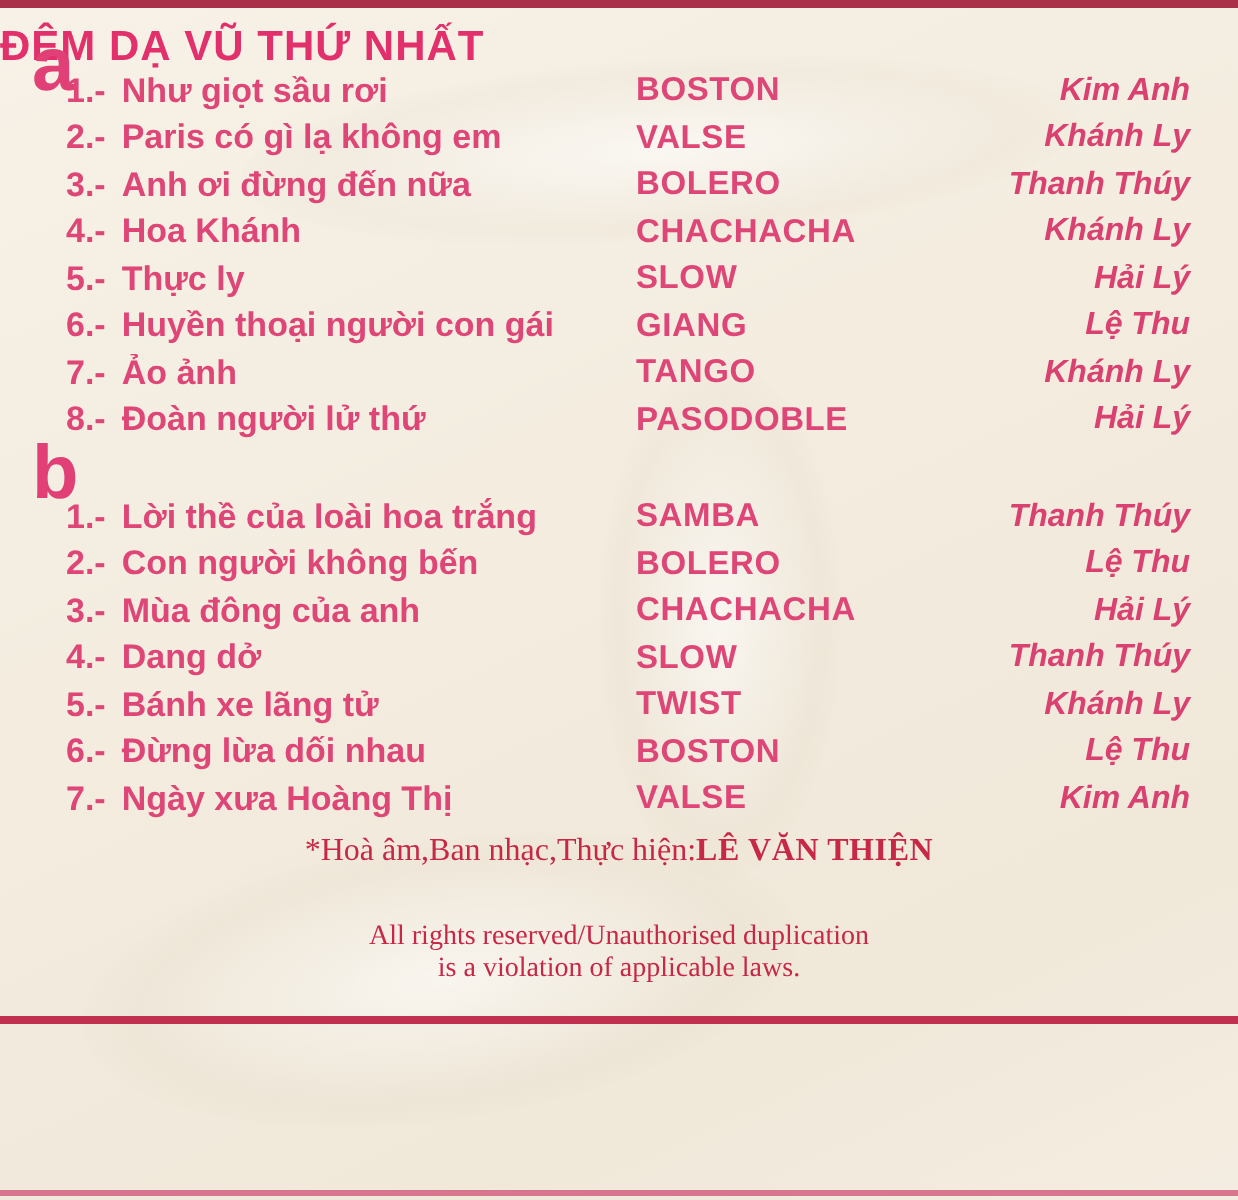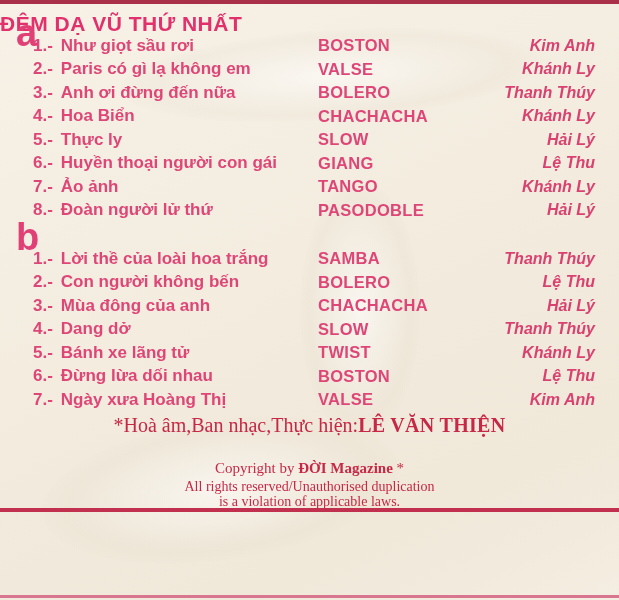--- a/index.html
+++ b/index.html
@@ -75,21 +75,21 @@
   .cell-singer {
     color: #d94170; font-size: 16px; font-weight: bold; font-style: italic;
     text-align: right; white-space: nowrap;
   }
 
   .credits {
     position: absolute; top: 413px; left: 0; right: 0;
     text-align: center;
     font-family: "Liberation Serif", serif;
     color: #c62846;
-    font-size: 20px; line-height: 25px;
+    font-size: 16px; line-height: 25px;
   }
   .credits .strong { font-weight: bold; letter-spacing: 0.3px; }
 
   .copyright {
     position: absolute; top: 461px; left: 0; right: 0;
     text-align: center;
     font-family: "Liberation Serif", serif;
     color: #c62846;
     font-size: 14px; line-height: 15.5px;
   }
@@ -130,21 +130,21 @@
       <span class="cell-title"><span class="num">2.-</span><span>Paris có gì lạ không em</span></span>
       <span class="cell-genre">VALSE</span>
       <span class="cell-singer">Khánh Ly</span>
     </div>
     <div>
       <span class="cell-title"><span class="num">3.-</span><span>Anh ơi đừng đến nữa</span></span>
       <span class="cell-genre">BOLERO</span>
       <span class="cell-singer">Thanh Thúy</span>
     </div>
     <div>
-      <span class="cell-title"><span class="num">4.-</span><span>Hoa Biển</span></span>
+      <span class="cell-title"><span class="num">4.-</span><span>Hoa Khánh</span></span>
       <span class="cell-genre">CHACHACHA</span>
       <span class="cell-singer">Khánh Ly</span>
     </div>
     <div>
       <span class="cell-title"><span class="num">5.-</span><span>Thực ly</span></span>
       <span class="cell-genre">SLOW</span>
       <span class="cell-singer">Hải Lý</span>
     </div>
     <div>
       <span class="cell-title"><span class="num">6.-</span><span>Huyền thoại người con gái</span></span>
@@ -201,21 +201,20 @@
       <span class="cell-genre">VALSE</span>
       <span class="cell-singer">Kim Anh</span>
     </div>
   </div>
 
   <div class="credits">
     <div><span>*Hoà âm,Ban nhạc,Thực hiện:</span><span class="strong">LÊ VĂN THIỆN</span></div>
   </div>
 
   <div class="copyright">
-    <div class="line1"><span>Copyright by </span><span class="strong">ĐỜI Magazine</span><span> *</span></div>
     <div>All rights reserved/Unauthorised duplication</div>
     <div>is a violation of applicable laws.</div>
   </div>
 
   <div class="rule-mid"></div>
 
 
   <div class="rule-bottom"></div>
 </div>
 

